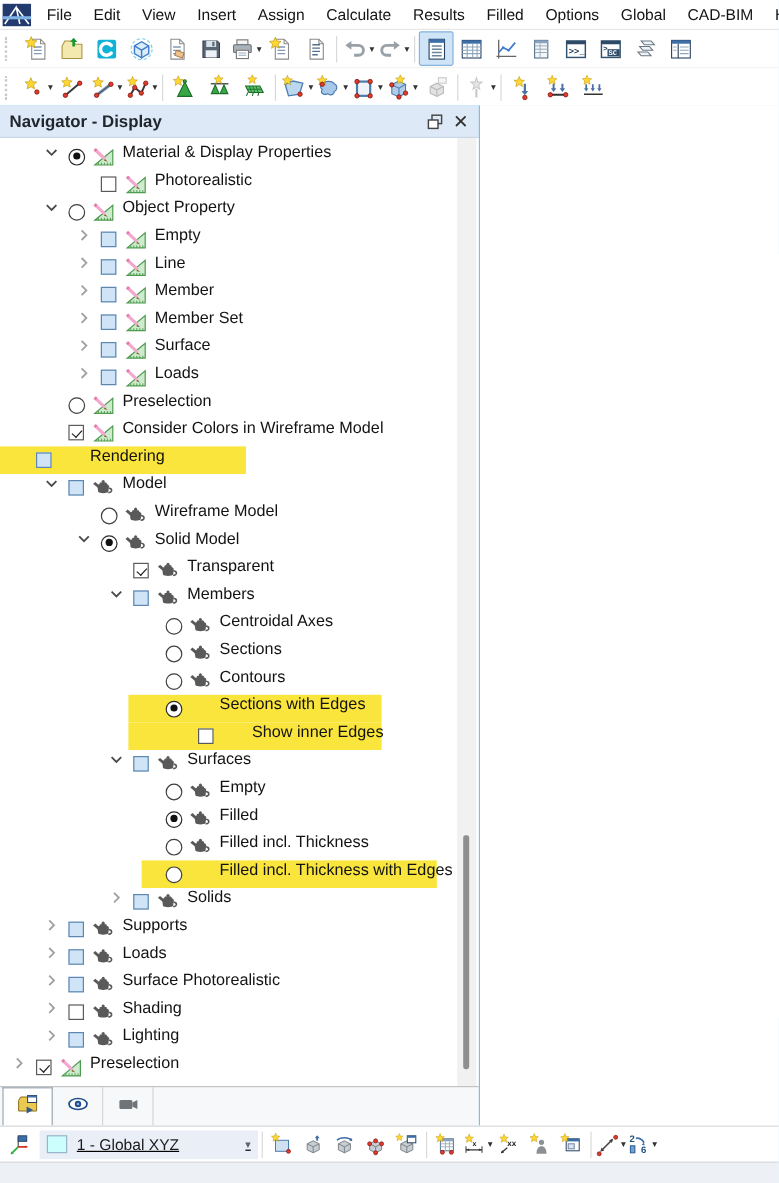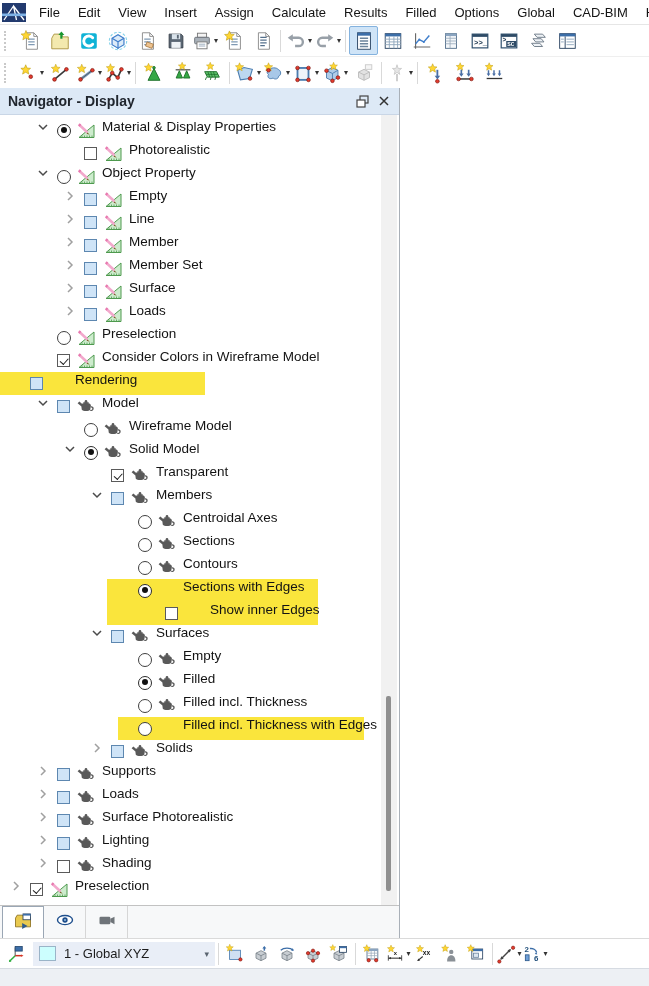--- a/index.html
+++ b/index.html
@@ -45,21 +45,21 @@
   
   .sb{position:absolute;top:0;bottom:0;right:2px;width:16px;background:#f1f1f1;}
   .sb-thumb{position:absolute;left:5px;width:5px;top:581px;height:195px;background:#8f8f8f;border-radius:2px;}
   
   .nav-tabs{height:32px;flex:none;border-top:1px solid #c2c2c2;background:#f7f8f9;display:flex;align-items:stretch;padding-left:2px;}
   .ntab{width:42px;display:flex;align-items:center;justify-content:center;border-right:1px solid #d6d6d6;box-sizing:border-box;}
   .ntab.active{background:#fff;border:1px solid #9aa6b4;border-bottom:none;}
   
   .statusbar{position:absolute;left:0;top:938px;width:649px;height:30px;background:#fff;border-top:1px solid #dadada;display:flex;align-items:center;padding-left:3px;box-sizing:border-box;overflow:hidden;}
   .csbtn{width:26px;height:26px;display:flex;align-items:center;justify-content:center;}
-  .csdrop{width:182px;height:24px;background:#e9eef7;display:flex;align-items:center;padding:0 6px;margin-left:4px;box-sizing:border-box;}
+  .csdrop{width:182px;height:24px;background:#e9eef7;display:flex;align-items:center;padding:0 6px;margin-left:4px;box-sizing:border-box;text-decoration:underline;}
   .swatch{width:15px;height:13px;background:#ccfefe;border:1px solid #9ab4c8;flex:none;margin-right:8px;}
   .cslabel{flex:1;font-size:13px;color:#1c1c1c;}
   .cschev{font-size:9px;color:#5a6470;}
   .sbtn{height:26px;min-width:26px;display:flex;align-items:center;justify-content:center;position:relative;}
   
   .bottomstrip{position:absolute;left:0;top:968px;width:649px;height:18px;background:#edf0f4;border-top:1px solid #d6dbe2;}
 </style>
 </head>
 <body>
 
@@ -1072,57 +1072,57 @@
             <div class="lbl">Surface Photorealistic</div>
           </div>
           <div class="row">
             <div class="ind" style="width: 35px;"></div>
             <div class="chev">
               <svg width="16" height="16" viewBox="0 0 16 16">
                 <path d="M6,4 l4,4 -4,4" fill="none" stroke="#a0a0a0" stroke-width="1.5"></path>
               </svg>
             </div>
             <div class="ctrlc">
+              <div class="ctrl checkbox"></div>
+            </div>
+            <div class="ticon">
+              <svg width="20" height="16" viewBox="0 0 20 16">
+                <g fill="#595959">
+                  <path d="M5.2,6.2 C5.2,4.9 7.2,4 10,4 c2.8,0 4.8,0.9 4.8,2.2 l-0.5,4.6 c-1.3,1.6 -7.3,1.6 -8.5,0 z"></path>
+                  <path d="M5.5,7.5 L1.6,4.2 3.4,2.6 6.8,5.6 z"></path>
+                  <path d="M14.6,7 c2.6,0.3 3.4,1.6 3,3.2 c-0.4,1.4 -2,2 -3.4,1.9 l0.1,-1.2 c1,0 1.9,-0.4 2,-1 c0.2,-0.9 -0.8,-1.5 -1.9,-1.7 z"></path>
+                  <ellipse cx="10" cy="4" rx="3.1" ry="1.1"></ellipse>
+                  <circle cx="10" cy="2.3" r="1.3"></circle>
+                </g>
+              </svg>
+            </div>
+            <div class="lbl">Shading</div>
+          </div>
+          <div class="row">
+            <div class="ind" style="width: 35px;"></div>
+            <div class="chev">
+              <svg width="16" height="16" viewBox="0 0 16 16">
+                <path d="M6,4 l4,4 -4,4" fill="none" stroke="#a0a0a0" stroke-width="1.5"></path>
+              </svg>
+            </div>
+            <div class="ctrlc">
               <div class="ctrl checkbox-partial"></div>
             </div>
             <div class="ticon">
               <svg width="20" height="16" viewBox="0 0 20 16">
                 <g fill="#595959">
                   <path d="M5.2,6.2 C5.2,4.9 7.2,4 10,4 c2.8,0 4.8,0.9 4.8,2.2 l-0.5,4.6 c-1.3,1.6 -7.3,1.6 -8.5,0 z"></path>
                   <path d="M5.5,7.5 L1.6,4.2 3.4,2.6 6.8,5.6 z"></path>
                   <path d="M14.6,7 c2.6,0.3 3.4,1.6 3,3.2 c-0.4,1.4 -2,2 -3.4,1.9 l0.1,-1.2 c1,0 1.9,-0.4 2,-1 c0.2,-0.9 -0.8,-1.5 -1.9,-1.7 z"></path>
                   <ellipse cx="10" cy="4" rx="3.1" ry="1.1"></ellipse>
                   <circle cx="10" cy="2.3" r="1.3"></circle>
                 </g>
               </svg>
             </div>
             <div class="lbl">Lighting</div>
-          </div>
-          <div class="row">
-            <div class="ind" style="width: 35px;"></div>
-            <div class="chev">
-              <svg width="16" height="16" viewBox="0 0 16 16">
-                <path d="M6,4 l4,4 -4,4" fill="none" stroke="#a0a0a0" stroke-width="1.5"></path>
-              </svg>
-            </div>
-            <div class="ctrlc">
-              <div class="ctrl checkbox"></div>
-            </div>
-            <div class="ticon">
-              <svg width="20" height="16" viewBox="0 0 20 16">
-                <g fill="#595959">
-                  <path d="M5.2,6.2 C5.2,4.9 7.2,4 10,4 c2.8,0 4.8,0.9 4.8,2.2 l-0.5,4.6 c-1.3,1.6 -7.3,1.6 -8.5,0 z"></path>
-                  <path d="M5.5,7.5 L1.6,4.2 3.4,2.6 6.8,5.6 z"></path>
-                  <path d="M14.6,7 c2.6,0.3 3.4,1.6 3,3.2 c-0.4,1.4 -2,2 -3.4,1.9 l0.1,-1.2 c1,0 1.9,-0.4 2,-1 c0.2,-0.9 -0.8,-1.5 -1.9,-1.7 z"></path>
-                  <ellipse cx="10" cy="4" rx="3.1" ry="1.1"></ellipse>
-                  <circle cx="10" cy="2.3" r="1.3"></circle>
-                </g>
-              </svg>
-            </div>
-            <div class="lbl">Shading</div>
           </div>
           <div class="row">
             <div class="ind" style="width: 8px;"></div>
             <div class="chev">
               <svg width="16" height="16" viewBox="0 0 16 16">
                 <path d="M6,4 l4,4 -4,4" fill="none" stroke="#a0a0a0" stroke-width="1.5"></path>
               </svg>
             </div>
             <div class="ctrlc">
               <div class="ctrl checkbox-checked"></div>

